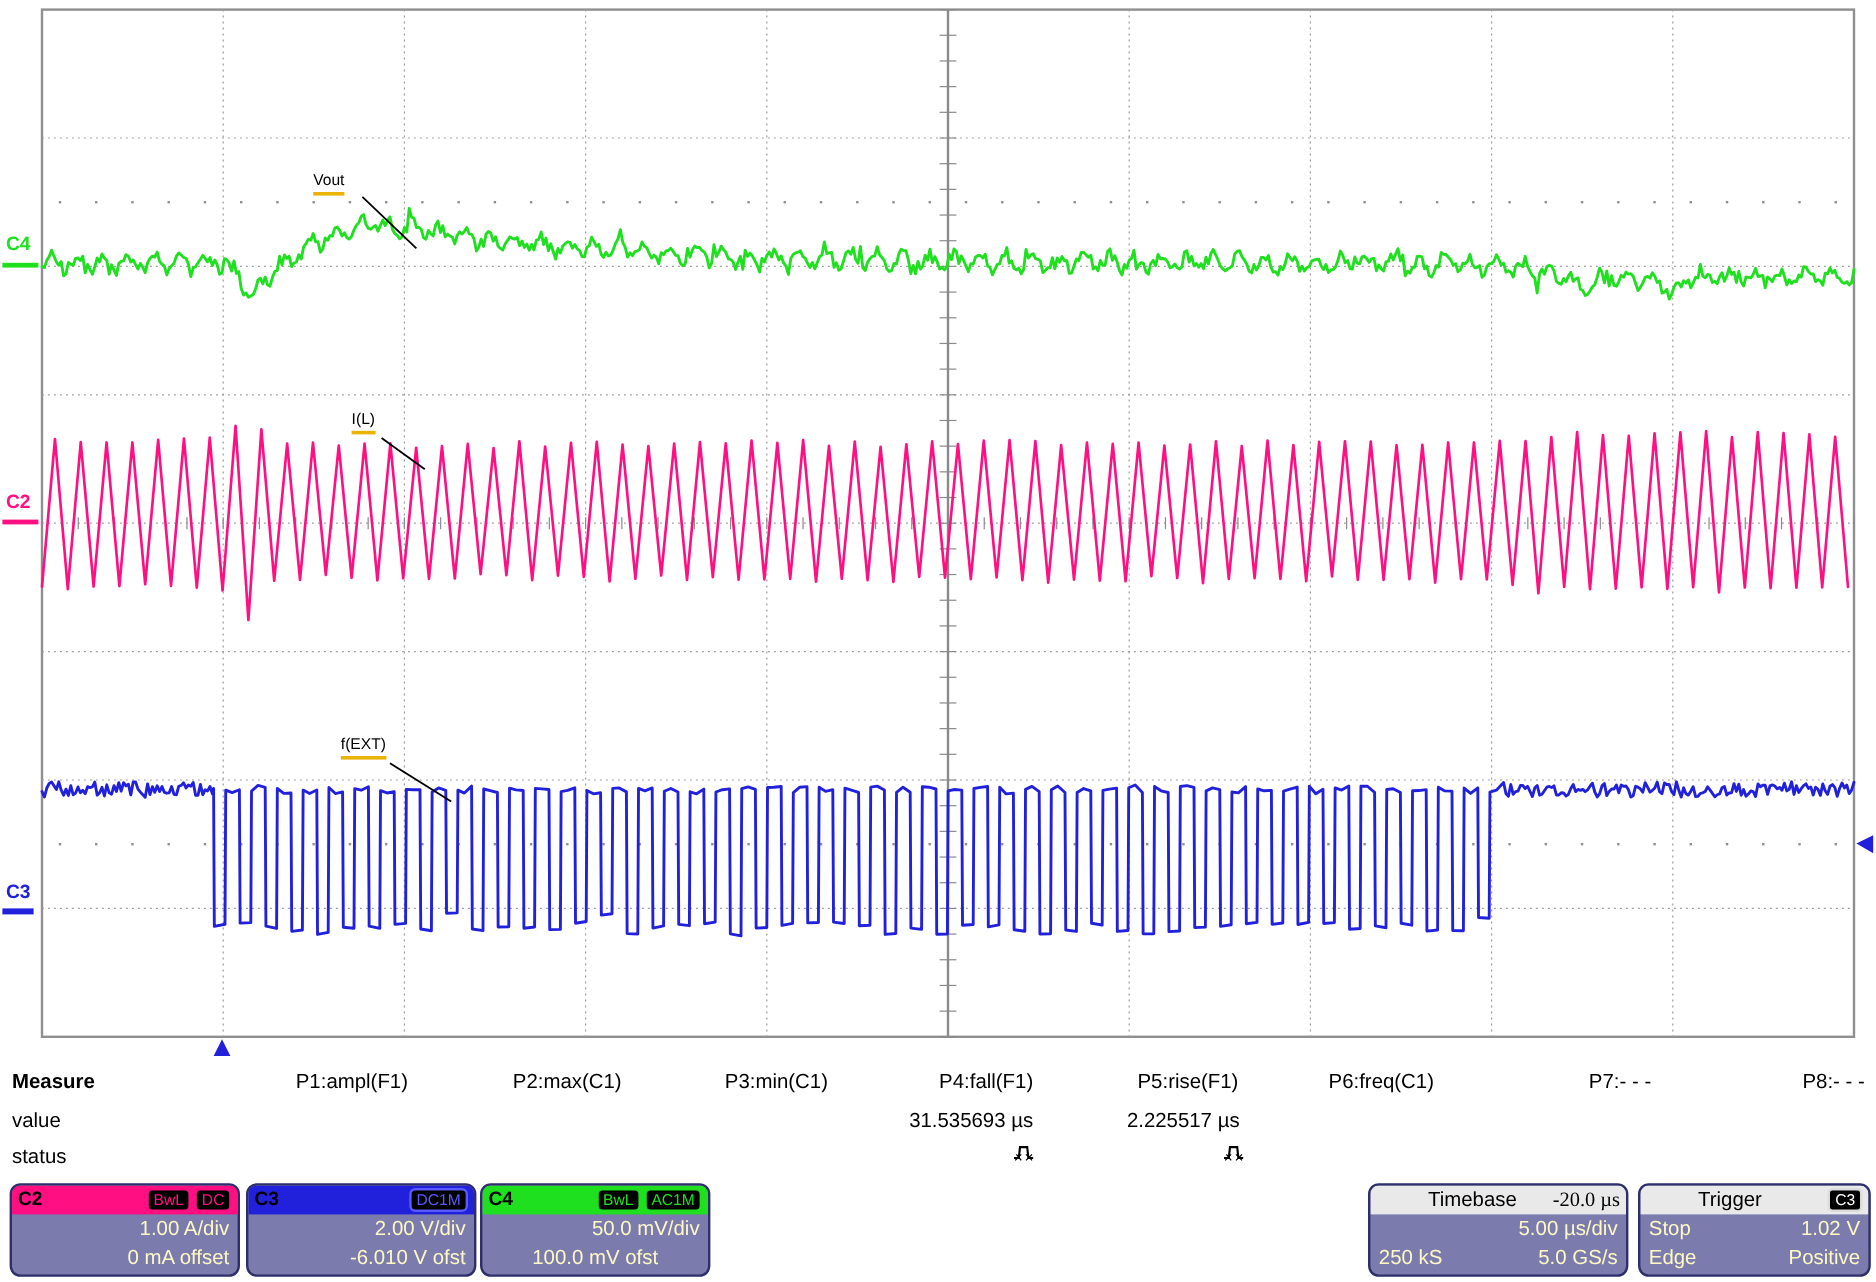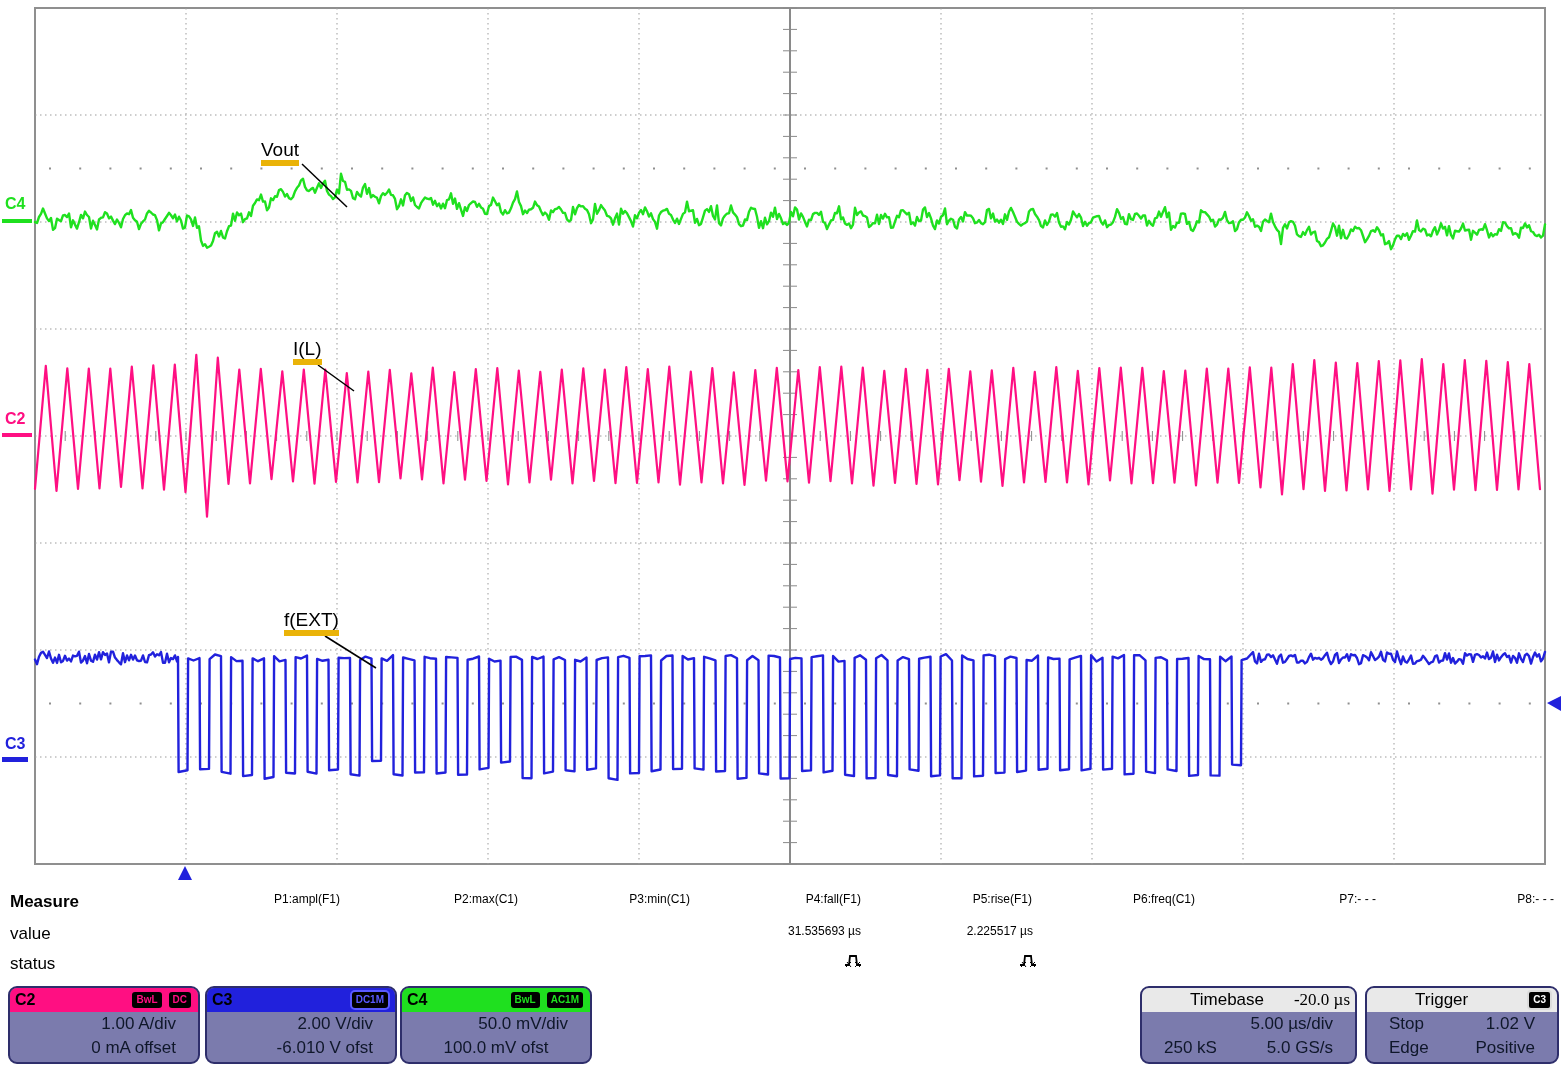--- a/index.html
+++ b/index.html
@@ -9,46 +9,46 @@
   html,body{margin:0;padding:0;}
   body{
     width:1563px;height:1068px;background:#ffffff;position:relative;
     font-family:"Liberation Sans", sans-serif; overflow:hidden;
   }
   .abs{position:absolute;}
   
   .chlabel{position:absolute;font-size:16px;font-weight:bold;line-height:16px;}
   .chdash{position:absolute;width:30px;height:4px;}
   .callout{
-    position:absolute;color:#000;font-size:19px;line-height:17px;
-    border-bottom:6px solid #eab308;padding-bottom:2px;background:transparent;
+    position:absolute;color:#000;font-size:13px;line-height:17px;
+    border-bottom:3px solid #eab308;padding-bottom:2px;background:transparent;
   }
   
   .mrowlab{position:absolute;left:10px;font-size:17px;color:#000;}
-  .mcol{position:absolute;font-size:12px;color:#000;white-space:nowrap;text-align:right;}
+  .mcol{position:absolute;font-size:17px;color:#000;white-space:nowrap;text-align:right;}
   .sticon{position:absolute;width:20px;height:17px;}
   
   .box{
     position:absolute;top:986px;height:74px;background:var(--boxbody);
     border:2px solid var(--boxborder);border-radius:9px;overflow:hidden;
   }
   .boxhead{height:24px;display:flex;align-items:center;padding:0 5px;box-sizing:border-box;}
   .boxhead .chname{font-size:16px;font-weight:bold;color:#000;}
   .badges{margin-left:auto;display:flex;gap:3px;}
   .badge{
-    background:#000;border-radius:5px;font-size:10px;font-weight:bold;
+    background:#000;border-radius:5px;font-size:13px;font-weight:normal;
     padding:1px 4px 2px 4px;line-height:13px;
   }
   .badge.b-pink{color:var(--pink);border:2px solid var(--pink);}
   .badge.b-blue{color:#5a5aff;border:2px solid #5a5aff;}
   .badge.b-green{color:var(--green);border:2px solid var(--green);}
   .badge.b-white{color:#fff;border:2px solid #dcdcdc;border-radius:4px;}
   .boxline{
     display:flex;justify-content:space-between;align-items:center;
-    padding:0 22px;color:#0f172a;font-size:17px;height:24px;white-space:nowrap;
+    padding:0 7px;color:#fef9c3;font-size:17px;height:24px;white-space:nowrap;
   }
   .hl{background:var(--boxheaderlight);padding-left:48px;}
   .hl .lt, .hl .rt{color:#000;font-size:17px;}
   .hl .rt{margin-left:auto;font-family:Liberation Serif, serif;}
 </style>
 </head>
 <body>
 
 <svg id="plot" class="abs" style="left:0;top:0" width="1563" height="886">
     <rect x="35" y="8" width="1510" height="856" fill="#fff" stroke="#8f8f8f" stroke-width="2"></rect>

